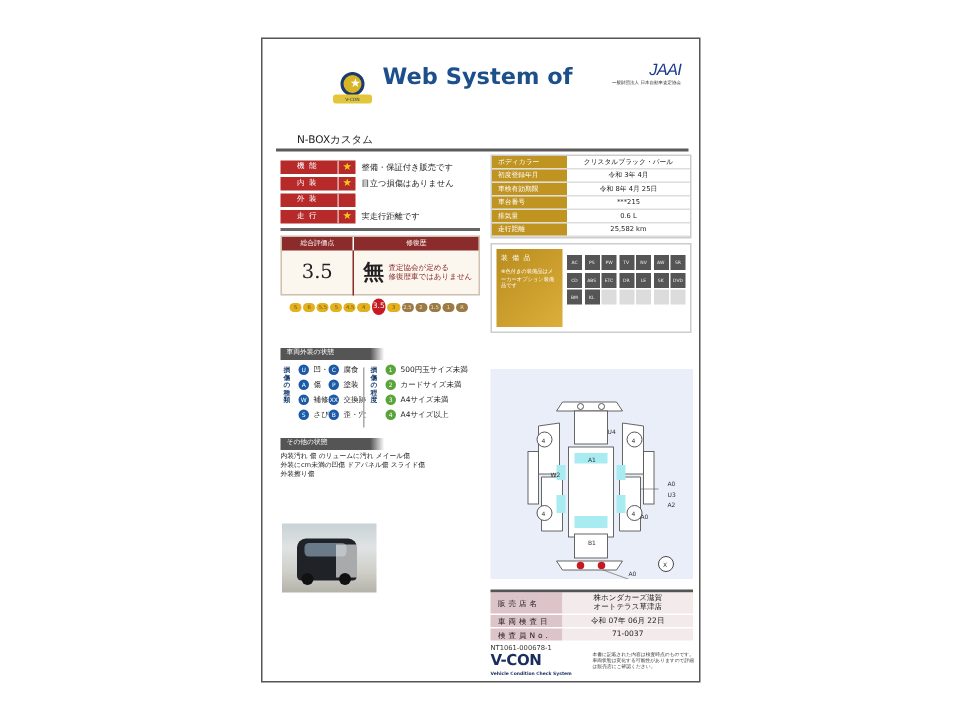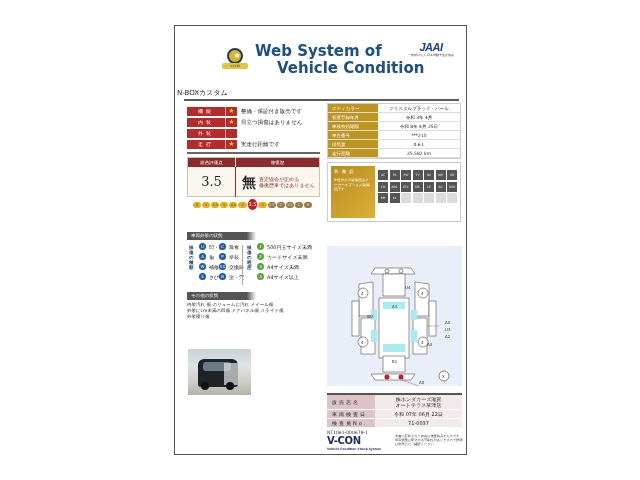--- a/index.html
+++ b/index.html
@@ -5,23 +5,23 @@
   * { box-sizing: border-box; margin: 0; padding: 0; }
   body { width: 640px; height: 480px; background: #ffffff; position: relative; overflow: hidden; font-family: "DejaVu Sans", sans-serif; }
   .sheet { position: absolute; left: 174px; top: 25px; width: 293px; height: 430px; border: 1px solid #555; background: #fff; }
   .logo-emblem { position: absolute; left: 50px; top: 22px; width: 20px; height: 22px; }
   .emblem-circle { position: absolute; left: 2px; top: 0; width: 16px; height: 16px; border-radius: 50%; background: #d8b526; border: 2px solid #1c3a6e; }
   .emblem-star { position: absolute; left: 4px; top: 0px; width: 8px; font-size: 8px; color: #fff; line-height: 12px; text-align: center; }
   .emblem-ribbon { position: absolute; left: -3px; top: 15px; width: 26px; height: 6px; background: #e3c63a; border-radius: 2px; font-size: 3px; color: #1c3a6e; text-align: center; line-height: 6px; }
   .title { position: absolute; left: 80px; top: 17px; font-family: "DejaVu Sans", sans-serif; font-weight: bold; color: #1d4f8a; font-size: 15px; line-height: 17px; }
   .title .l2 { display: block; padding-left: 22px; }
   .jaai { position: absolute; right: 12px; top: 15px; text-align: right; }
-  .jaai-logo { font-family: "Liberation Sans", sans-serif; font-weight: bold; font-style: italic; color: #1b3c8c; font-size: 11px; letter-spacing: -0.5px; text-align: center; }
+  .jaai-logo { font-family: "Liberation Sans", sans-serif; font-weight: normal; font-style: italic; color: #1b3c8c; font-size: 11px; letter-spacing: -0.5px; }
   .jaai-sub { font-size: 3px; color: #333; margin-top: 0px; }
-  .model { position: absolute; left: 2px; top: 62px; font-size: 7px; color: #222; }
+  .model { position: absolute; left: 23px; top: 62px; font-size: 7px; color: #222; }
   .model-rule { position: absolute; left: 9px; top: 73px; width: 275px; height: 2px; background: #5a5a5a; }
 
   .eval-table { position: absolute; left: 12px; top: 80px; width: 132px; }
   .eval-row { height: 10px; margin-bottom: 1px; display: flex; align-items: center; }
   .eval-label { width: 38px; height: 9px; background: #b72a2a; color: #fff; font-size: 5px; line-height: 9px; text-align: center; letter-spacing: 3px; }
   .eval-star { width: 12px; height: 9px; background: #b72a2a; color: #f5c518; font-size: 7px; line-height: 9px; text-align: center; border-left: 1px solid #d9a0a0; }
   .eval-text { font-size: 5.5px; color: #222; padding-left: 4px; white-space: nowrap; }
 
   .spec-table { position: absolute; left: 152px; top: 77px; width: 134px; border: 1px solid #ccc; }
   .spec-row { display: flex; height: 9px; border-bottom: 1px solid #ddd; }
@@ -88,21 +88,20 @@
 <div class="sheet">
 
   <div class="logo-emblem">
     <div class="emblem-circle">
         <div class="emblem-star">★</div>
       </div>
     <div class="emblem-ribbon">V-CON</div>
   </div>
   <div class="title">
     <span>Web System of</span>
-    <span class="l2">Vehicle Condition</span>
   </div>
   <div class="jaai">
     <div class="jaai-logo">JAAI</div>
     <div class="jaai-sub">一般財団法人 日本自動車査定協会</div>
   </div>
 
   <div class="model">N-BOXカスタム</div>
   <div class="model-rule"></div>
 
   <div class="eval-table">

